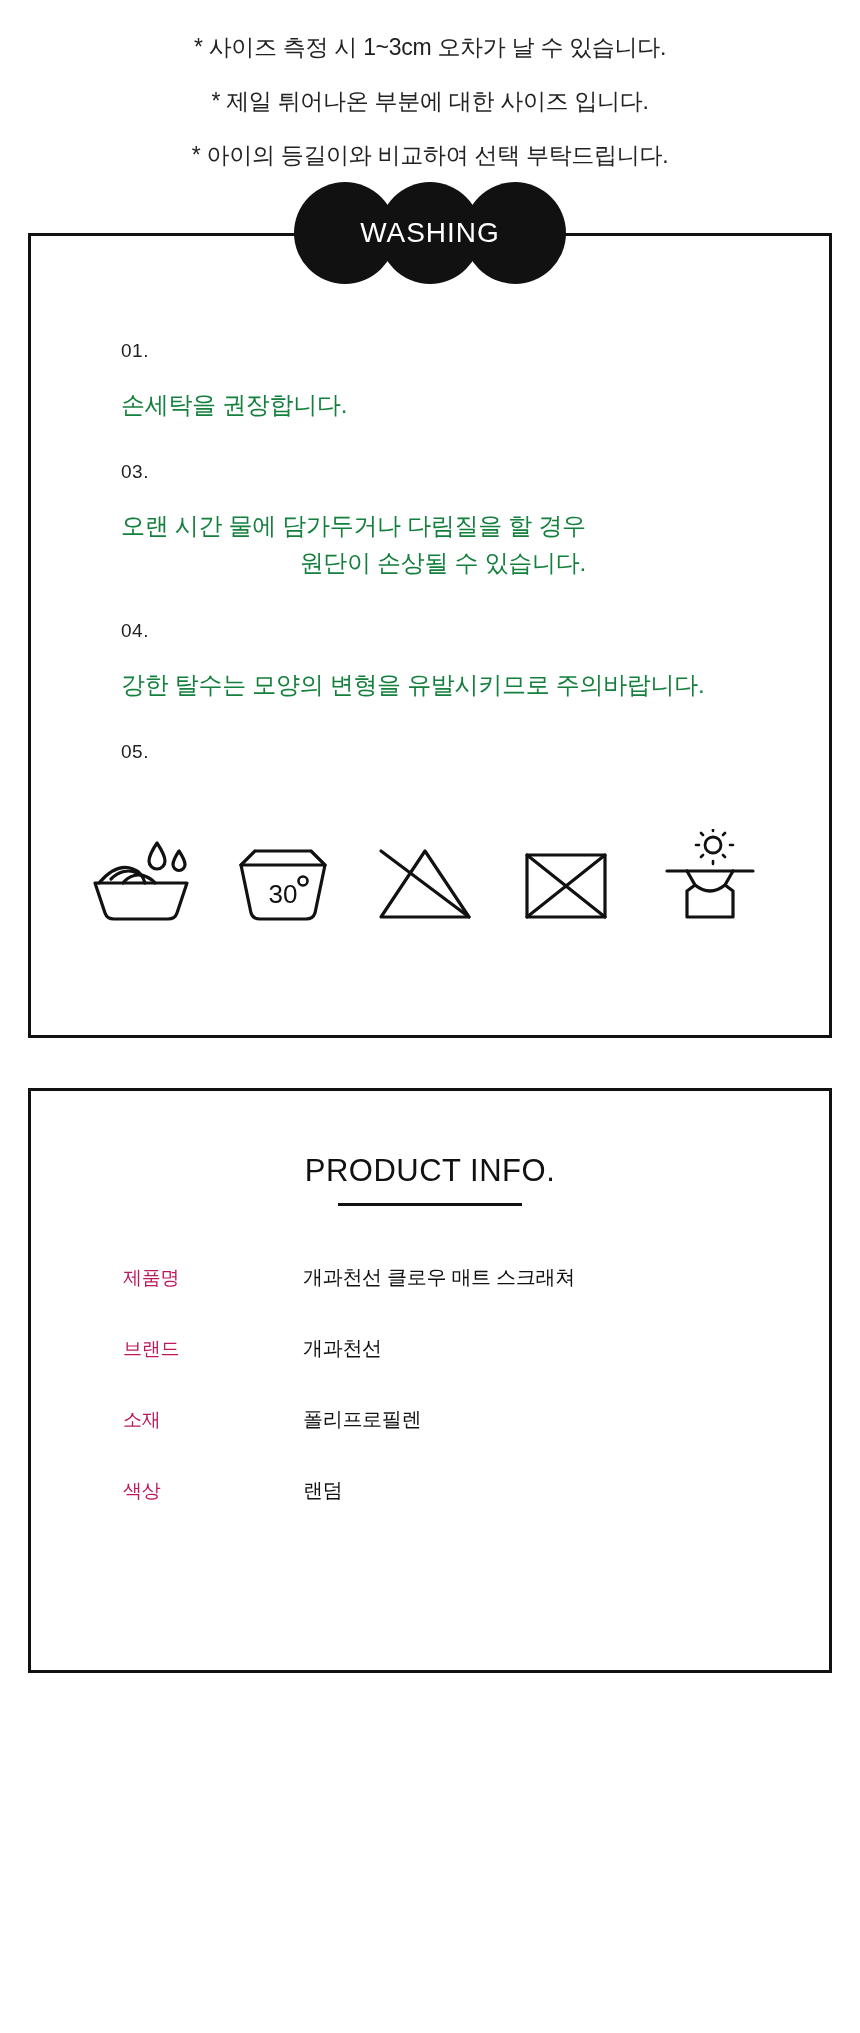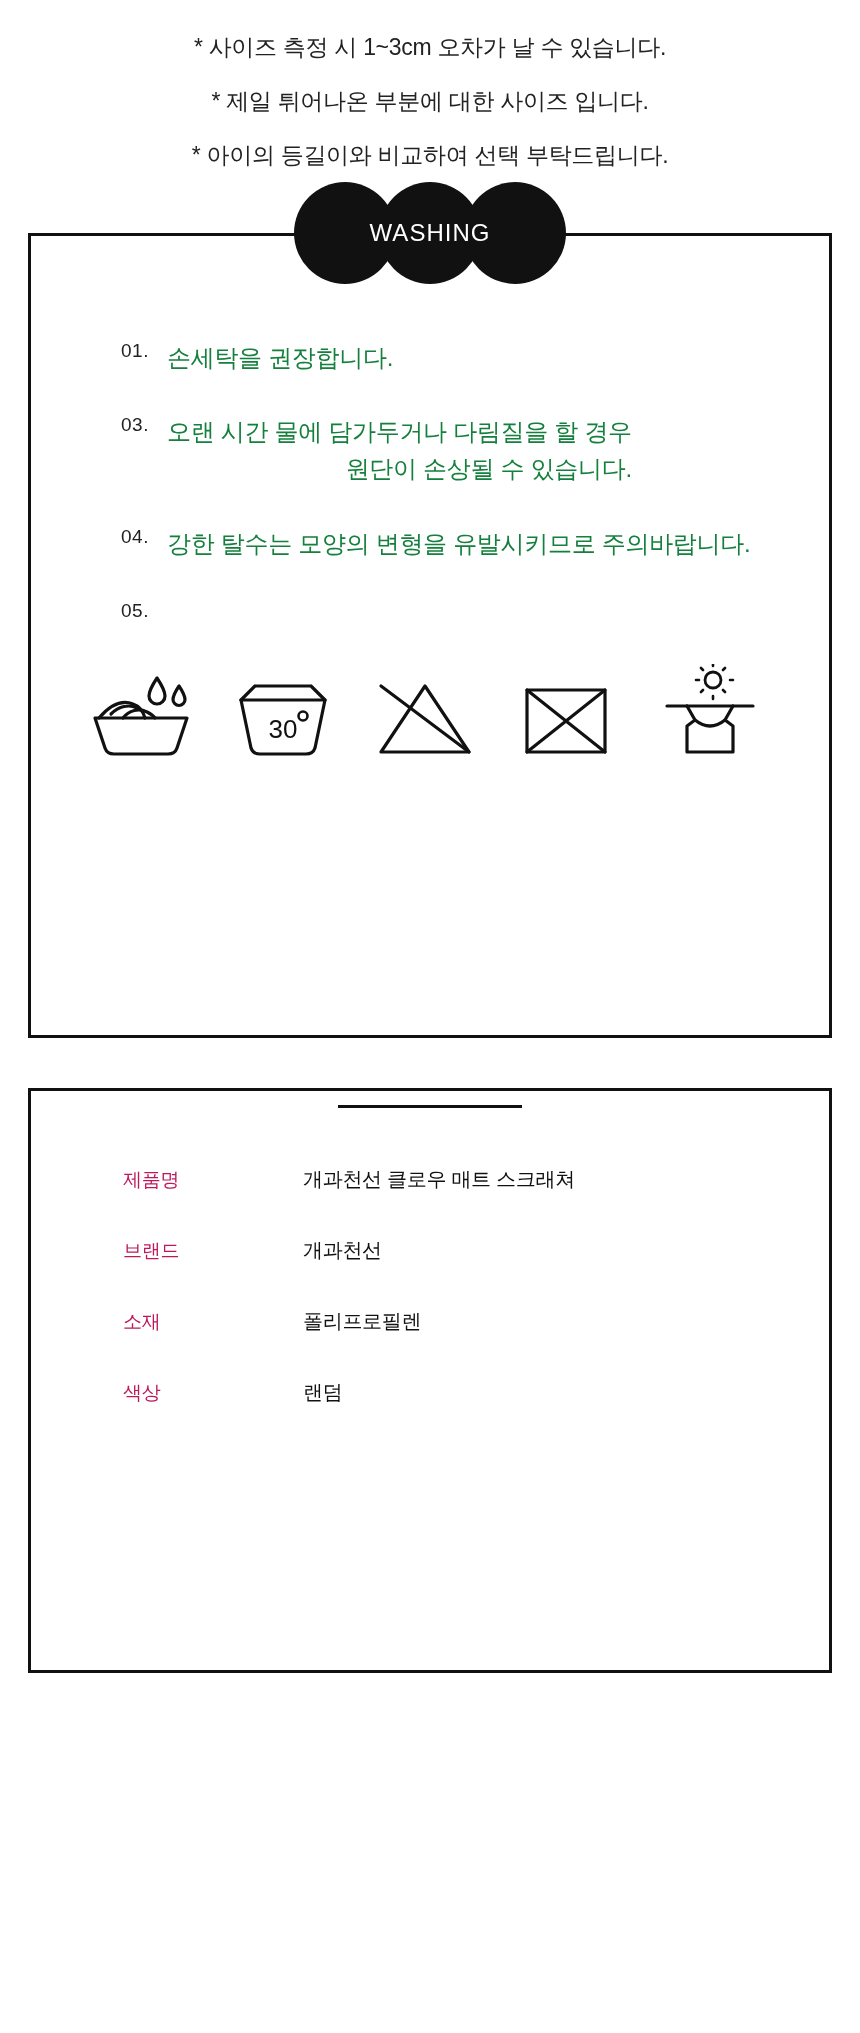--- a/index.html
+++ b/index.html
@@ -73,33 +73,34 @@
   .badge-circle.c3 { left: 170px; }
   .badge-text {
     position: absolute;
     top: 0;
     left: 0;
     width: 272px;
     height: 102px;
     line-height: 102px;
     text-align: center;
     color: #ffffff;
-    font-size: 24px;
+    font-size: 28px;
     letter-spacing: 1px;
     font-weight: 500;
     z-index: 6;
   }
 
   .wash-list {
     padding: 103px 0 0 90px;
   }
   .wash-item {
     display: flex;
     align-items: flex-start;
     margin-bottom: 37px;
+    flex-direction: column;
   }
   .wash-num {
     font-size: 19px;
     letter-spacing: 0.5px;
     color: #222;
     width: 46px;
     flex: 0 0 46px;
     padding-top: 1px;
   }
   .wash-text {
@@ -261,20 +262,21 @@
 
     <div class="washing-badge">
       <span class="badge-circle c1"></span>
       <span class="badge-circle c2"></span>
       <span class="badge-circle c3"></span>
       <div class="badge-text">WASHING</div>
     </div>
   </div>
 
   <div class="info-box">
+    <div class="info-title">PRODUCT INFO.</div>
     <div class="info-underline"></div>
 
     <div class="info-rows">
 
       <div class="info-row">
         <div class="info-label">제품명</div>
         <div class="info-value">개과천선 클로우 매트  스크래쳐</div>
       </div>
 
 

